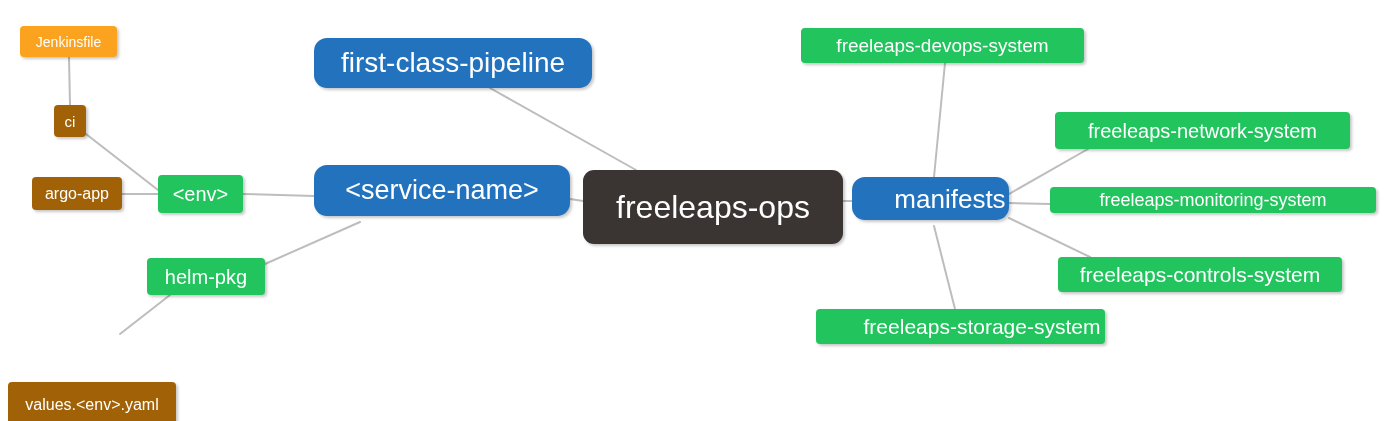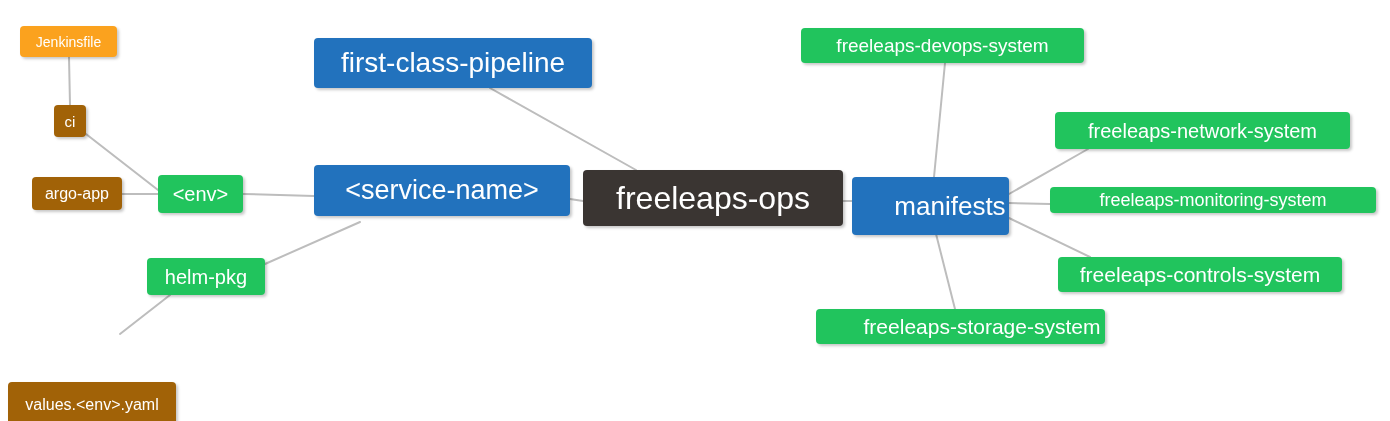--- a/index.html
+++ b/index.html
@@ -34,21 +34,21 @@
     align-items: center;
     justify-content: center;
     border-radius: 4px;
     color: #ffffff;
     white-space: nowrap;
     line-height: 1;
     box-shadow: 2px 2px 3px rgba(0,0,0,0.22);
     user-select: none;
   }
   .n-root   { background: #3a3532; }
-  .n-blue   { background: #2272bd; }
+  .n-blue   { background: #2272bd; border-radius: 13px; }
   .n-green  { background: #21c45d; }
   .n-orange { background: #fba21e; }
   .n-red    { background: #a16207; }
 </style>
 </head>
 <body>
 
 <div id="canvas">
   <svg id="edges" viewBox="0 0 1390 421" preserveAspectRatio="none">
       <line x1="69" y1="57" x2="70" y2="105" stroke="#bdbdbd" stroke-width="2" stroke-linecap="round"></line>
@@ -68,21 +68,21 @@
     </svg>
   <div id="node-layer">
       <div class="node n-orange" style="left: 20px; top: 26px; width: 97px; height: 31px; font-size: 14px;">Jenkinsfile</div>
       <div class="node n-red" style="left: 54px; top: 105px; width: 32px; height: 32px; font-size: 15px;">ci</div>
       <div class="node n-red" style="left: 32px; top: 177px; width: 90px; height: 33px; font-size: 16px; text-align: right;">argo-app</div>
       <div class="node n-green" style="left: 158px; top: 175px; width: 85px; height: 38px; font-size: 20px;">&lt;env&gt;</div>
       <div class="node n-green" style="left: 147px; top: 258px; width: 118px; height: 37px; font-size: 20px;">helm-pkg</div>
       <div class="node n-red" style="left: 8px; top: 334px; width: 168px; height: 46px; font-size: 16px; margin-top: 48px;">values.&lt;env&gt;.yaml</div>
       <div class="node n-blue" style="left: 314px; top: 38px; width: 278px; height: 50px; font-size: 28px;">first-class-pipeline</div>
       <div class="node n-blue" style="left: 314px; top: 165px; width: 256px; height: 51px; font-size: 27px;">&lt;service-name&gt;</div>
-      <div class="node n-root" style="left: 583px; top: 170px; width: 260px; height: 56px; font-size: 32px;">freeleaps-ops</div>
-      <div class="node n-blue" style="left: 852px; top: 177px; width: 157px; height: 58px; font-size: 26px; padding-left: 39px;">manifests</div>
+      <div class="node n-root" style="left: 583px; top: 170px; width: 260px; height: 74px; font-size: 32px; border-radius: 11px;">freeleaps-ops</div>
+      <div class="node n-blue" style="left: 852px; top: 177px; width: 157px; height: 43px; font-size: 26px; padding-left: 39px;">manifests</div>
       <div class="node n-green" style="left: 801px; top: 28px; width: 283px; height: 35px; font-size: 19px;">freeleaps-devops-system</div>
       <div class="node n-green" style="left: 1055px; top: 112px; width: 295px; height: 37px; font-size: 20px;">freeleaps-network-system</div>
       <div class="node n-green" style="left: 1050px; top: 187px; width: 326px; height: 26px; font-size: 18px;">freeleaps-monitoring-system</div>
       <div class="node n-green" style="left: 1058px; top: 257px; width: 284px; height: 35px; font-size: 21px;">freeleaps-controls-system</div>
       <div class="node n-green" style="left: 816px; top: 309px; width: 289px; height: 35px; font-size: 21px; padding-left: 43px;">freeleaps-storage-system</div>
     </div>
 </div>
 
 </body></html>

